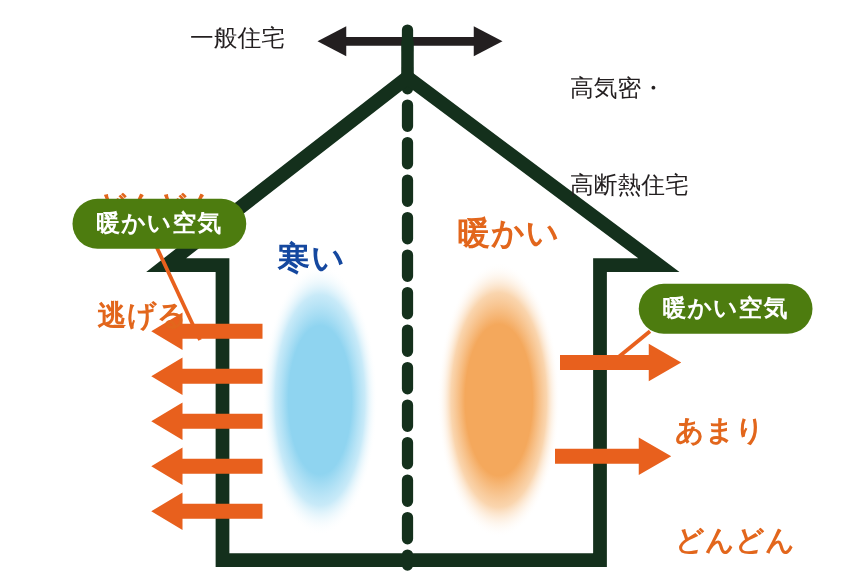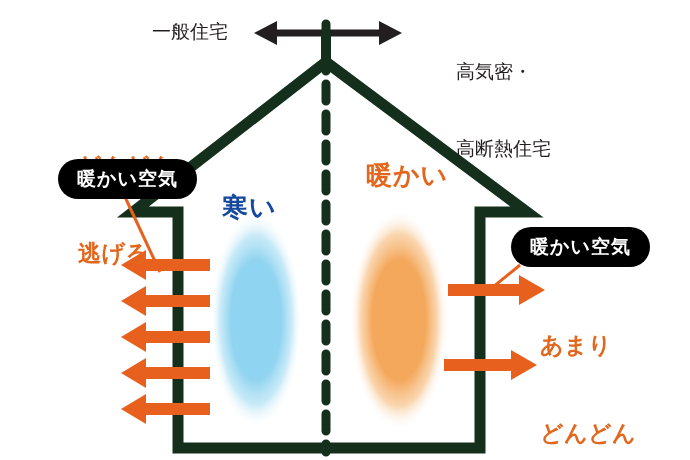--- a/index.html
+++ b/index.html
@@ -69,33 +69,33 @@
   .room-cold {
     left: 222px;
     top: 176px;
     font-size: 26px;
     color: #15489f;
     letter-spacing: 1px;
     margin-top: 16px;
   }
   .room-warm {
     left: 366px;
-    top: 160px;
+    top: 172px;
     font-size: 26px;
     color: #e2661c;
     letter-spacing: 1px;
     text-align: right;
   }
   
   .pill {
     position: absolute;
     display: flex;
     align-items: center;
     justify-content: center;
-    background: #000000;
+    background: #4d7c0f;
     color: #ffffff;
     border-radius: 999px;
     font-size: 19px;
     font-weight: bold;
     letter-spacing: 1px;
     box-sizing: border-box;
   }
   .pill-left {
     left: 58px;
     top: 159px;

